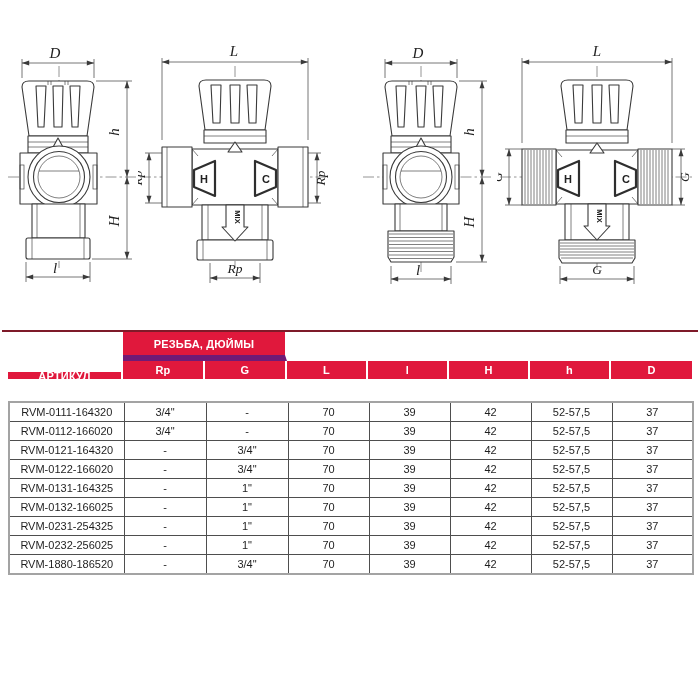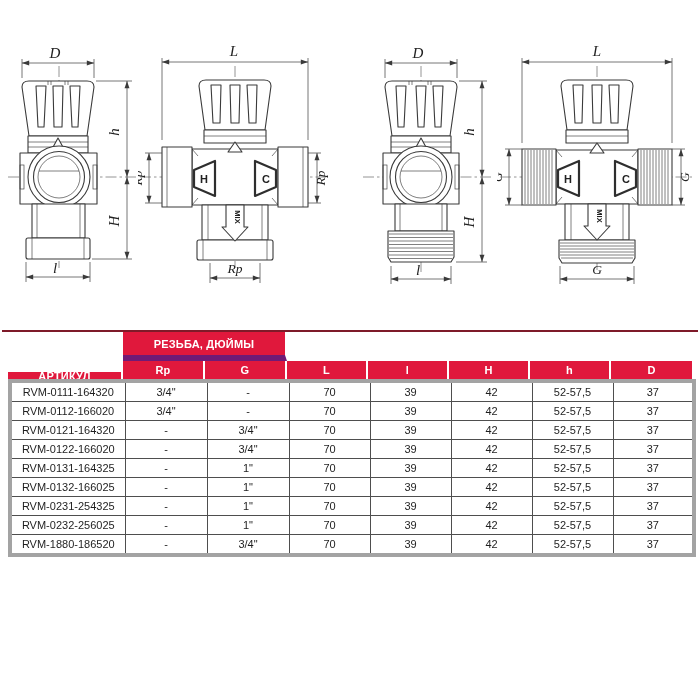--- a/index.html
+++ b/index.html
@@ -22,22 +22,22 @@
   .thead{position:absolute;left:8px;top:332px;width:684px;display:grid;
          grid-template-columns:115px 82px 82px 81px 81px 81px 81px 81px;
          grid-template-rows:29px 18px;}
   .hc{background:#e0183c;color:#fff;display:flex;align-items:center;justify-content:center;
       font-weight:bold;font-size:11px;box-sizing:border-box;letter-spacing:.2px;}
   .hc.rt{border-right:2px solid #fff;}
   .hc.bt{border-bottom:6px solid #701a75;}
   .h-article{grid-row:1/3;grid-column:1;margin-top:40px;}
   .h-thread{grid-column:2/4;}
   .h-size{grid-column:4/9;margin-top:40px;}
-  .dtable{position:absolute;left:8px;top:379px;width:684px;border-collapse:collapse;
-          table-layout:fixed;border:4px solid #a3a3a3;}
+  .dtable{position:absolute;left:8px;top:401px;width:684px;border-collapse:collapse;
+          table-layout:fixed;border:2px solid #a3a3a3;}
   .dtable td{border:1px solid #4e4e4e;height:18px;padding:0;text-align:center;
              font-size:11px;color:#1e1e1e;white-space:nowrap;overflow:hidden;}
 </style>
 </head>
 <body>
 
 <div class="stage">
 
   <svg width="0" height="0" style="position:absolute">
     <defs>

